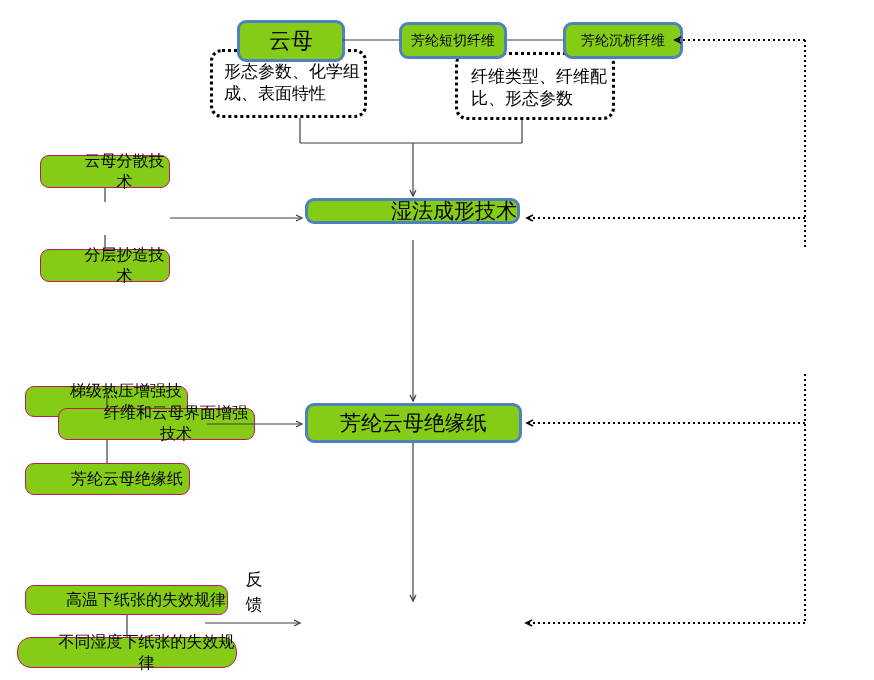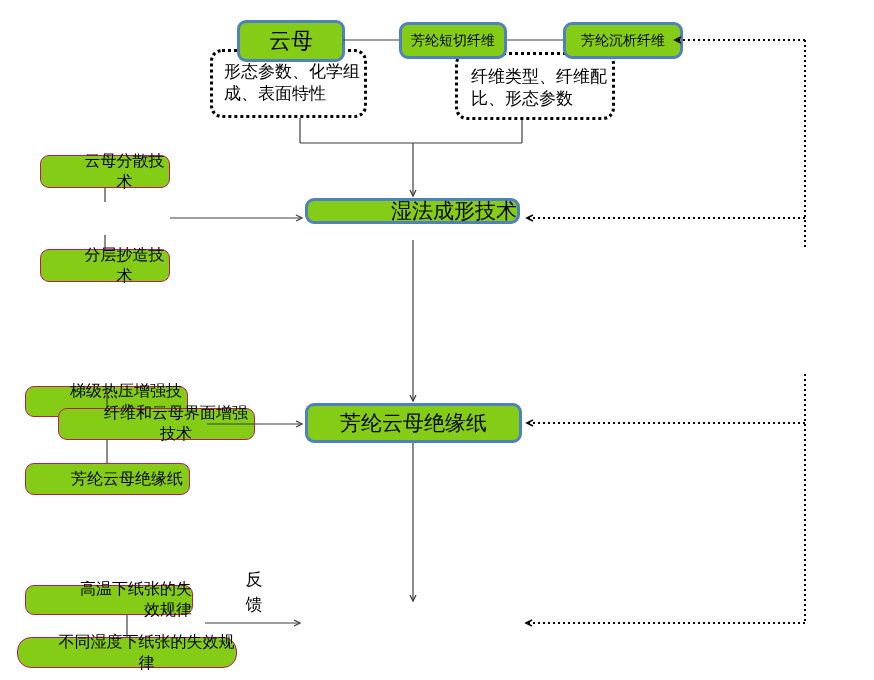--- a/index.html
+++ b/index.html
@@ -67,21 +67,21 @@
   <div class="box sbox" style="left:25px;top:358px;width:163px;height:31px;margin-top:28px;">
     <span>梯级热压增强技术</span>
   </div>
   <div class="box sbox" style="left:10px;top:408px;width:197px;height:32px;margin-left:48px;">
     <span>纤维和云母界面增强技术</span>
   </div>
   <div class="box sbox" style="left:25px;top:463px;width:165px;height:32px;">
     <span>芳纶云母绝缘纸</span>
   </div>
 
-  <div class="box sbox" style="left:25px;top:585px;width:168px;height:30px;text-align:right;">
+  <div class="box sbox" style="left:25px;top:585px;width:203px;height:30px;text-align:right;">
     <span>高温下纸张的失效规律</span>
   </div>
   <div class="box sbox" style="left:17px;top:637px;width:220px;height:31px;border-radius:14px;">
     <span>不同湿度下纸张的失效规律</span>
   </div>
 
 
   <div class="feedback">
     <span>反馈</span>
   </div>

